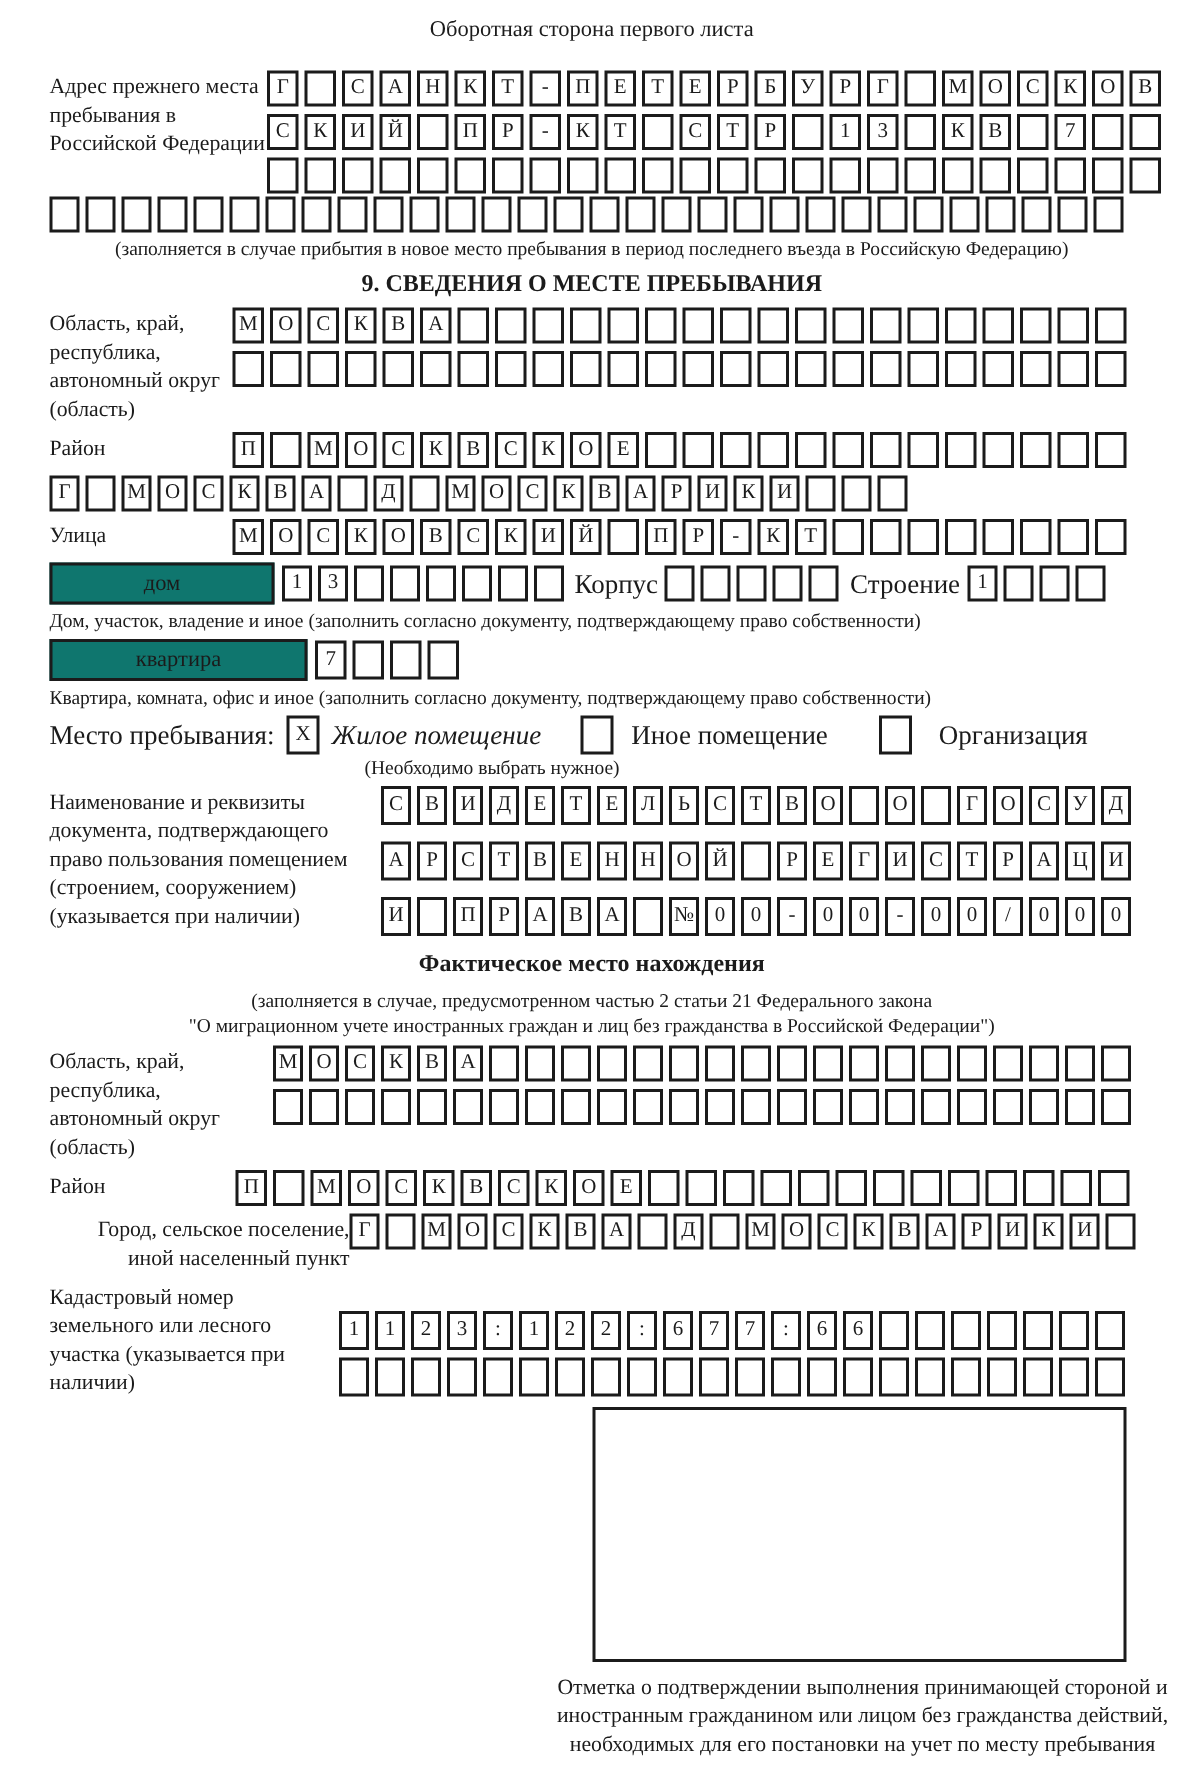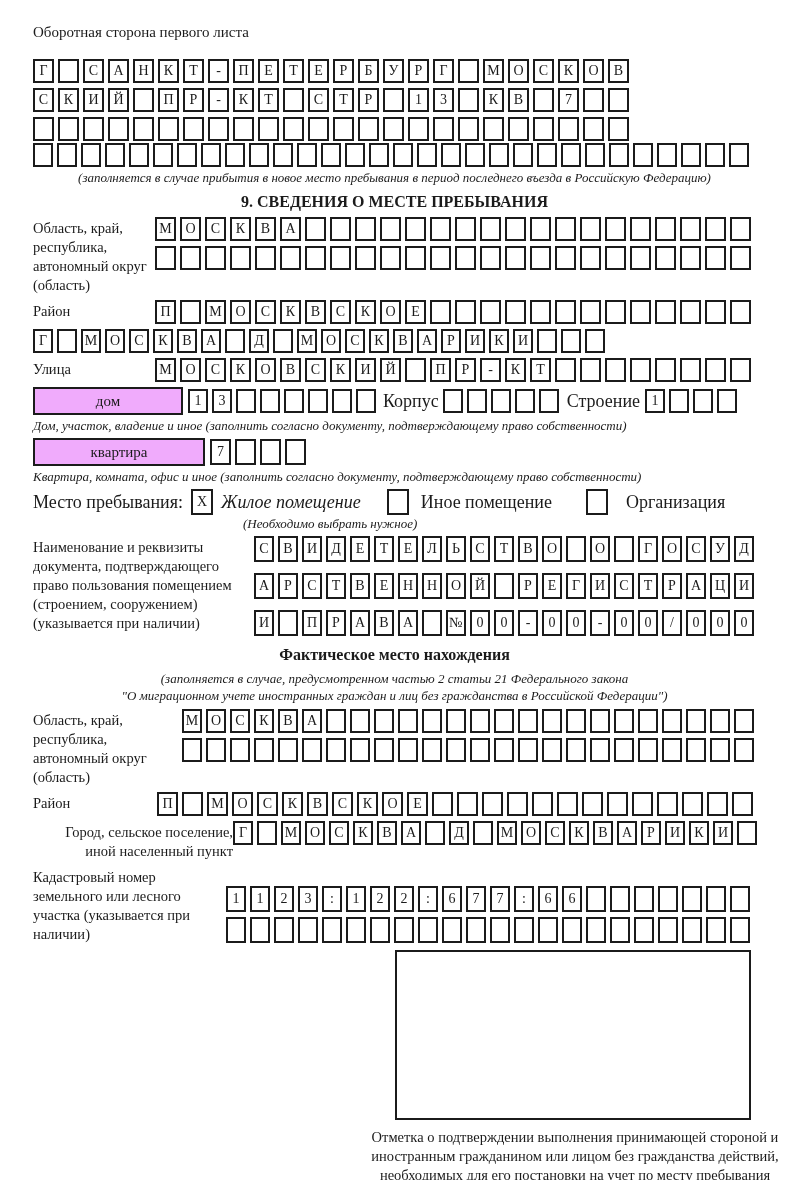--- a/index.html
+++ b/index.html
@@ -4,44 +4,44 @@
 <style>
   :root{ --ink:#1b1b1b; }
   *{ box-sizing:border-box; margin:0; padding:0; }
   html,body{ background:#ffffff; }
   body{
     width:800px; height:1180px; overflow:hidden;
     font-family:"Liberation Serif", serif;
     color:var(--ink);
     padding:12px 44px 0 33px;
   }
-  .top-note{ text-align:left; font-size:15px; margin-bottom:18px;margin-top:12px; }
+  .top-note{ text-align:center; font-size:15px; margin-bottom:18px; }
 
   .grp{ display:flex; align-items:flex-start; }
   .lbl{ font-size:14.5px; line-height:19px; flex:none; padding-top:2px; }
   .rows{ display:flex; flex-direction:column; gap:5px; }
 
   .boxes{ display:flex; gap:4px; }
   .cb{
     flex:none; width:21px; height:24px;
     border:2px solid var(--ink);
     display:flex; align-items:center; justify-content:center;
     font-size:14px; line-height:1; background:#fff;
   }
   .w20 .cb{ width:20px; }
   .h26 .cb{ height:26px; }
 
-  .caption{ font-size:13px; line-height:17px;font-style:italic; }
+  .caption{ font-size:13px; line-height:17px; }
   .caption.center{ text-align:center; }
   .sec-title{ text-align:center; font-weight:bold; font-size:16px; margin:7px 0 6px 0; }
 
   .bigbox{
     flex:none; border:2px solid var(--ink); height:28px;
     display:flex; align-items:center; justify-content:center;
-    font-size:15px; background:#f0abfc;
+    font-size:15px; background:#0f766e;
   }
   .inline-row{ display:flex; align-items:center; }
   .inline-lbl{ font-size:18px; flex:none; }
 
   .chk{
     flex:none; width:22px; height:26px; border:2px solid var(--ink);
     display:flex; align-items:center; justify-content:center;
     font-size:14px; background:#fff;
   }
 
@@ -55,20 +55,21 @@
   }
   .mb2{ margin-bottom:2px; } .mb4{ margin-bottom:4px; } .mb5{ margin-bottom:5px; }
   .mt4{ margin-top:4px; }
 </style>
 </head>
 <body>
 
 <div class="top-note">Оборотная сторона первого листа</div>
 
 <div class="grp mb2">
+  <div class="lbl" style="width:145px;">Адрес прежнего места пребывания в Российской Федерации</div>
   <div class="rows">
     <div class="boxes">
         <span class="cb">Г</span>
         <span class="cb"></span>
         <span class="cb">С</span>
         <span class="cb">А</span>
         <span class="cb">Н</span>
         <span class="cb">К</span>
         <span class="cb">Т</span>
         <span class="cb">-</span>

